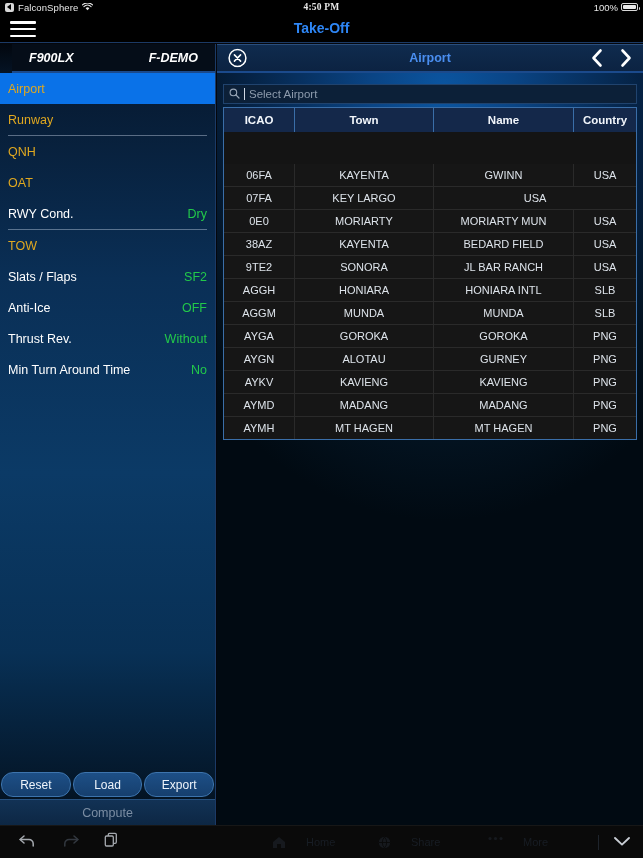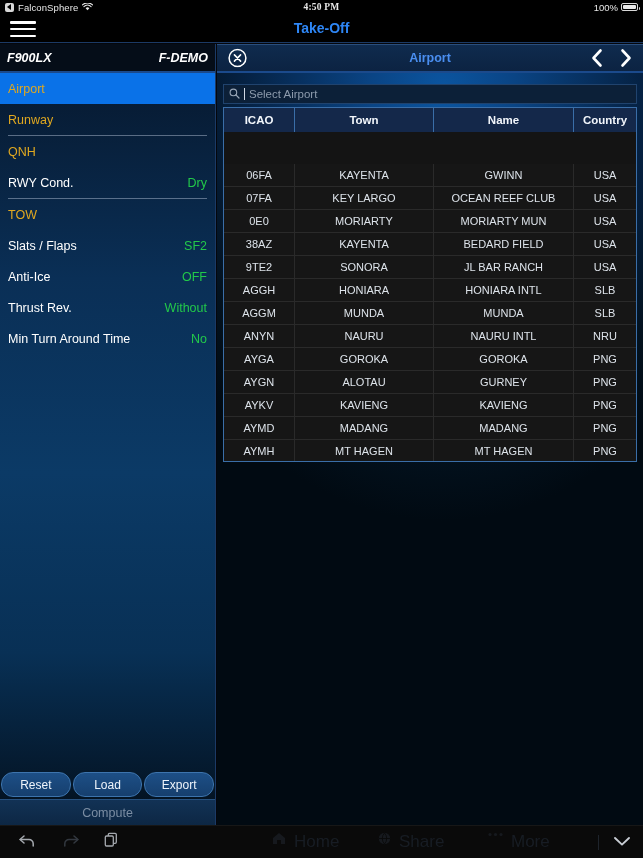--- a/index.html
+++ b/index.html
@@ -60,22 +60,22 @@
     position:absolute; left:0; top:44px; width:216px; height:781px;
     background:linear-gradient(180deg,#02070e 0%,#071b33 6%,#0a2f56 30%,#0b3a66 55%,#083055 78%,#041526 96%,#020a14 100%);
     border-right:1px solid #1b3a66;
     display:flex; flex-direction:column;
   }
   .sb-header {
     height:29px; flex:0 0 29px;
     background:#050d18;
     border-bottom:2px solid #1b4a8c;
     display:flex; align-items:center; justify-content:space-between;
-    padding:0 7px;
-    color:#fff; font-style:italic; font-weight:bold; font-size:12.5px;
+    padding:0 17px;
+    color:#fff; font-style:italic; font-weight:bold; font-size:12.5px;margin-left:12px;
   }
   .sb-list { flex:1 1 auto; padding-top:0; position:relative; overflow:hidden; }
   .sb-row {
     height:31px; display:flex; align-items:center; justify-content:space-between;
     padding:0 8px; font-size:12.5px; cursor:pointer; position:relative;
   }
   .sb-row.selected { background:#0a72e8; }
   .sb-row .lbl { color:#ffffff; }
   .sb-row.req .lbl { color:#e0a820; }
   .sb-row .val { color:#22c94a; font-size:12.5px; }
@@ -157,22 +157,22 @@
 
   
   .bottombar {
     position:absolute; left:0; bottom:0; width:643px; height:33px;
     background:#0a0a0a; border-top:1px solid #171717;
     display:flex; align-items:center;
   }
   .bb-left { display:flex; align-items:center; gap:24px; padding-left:18px; }
   .bb-ico { cursor:pointer; opacity:.82; }
   .bb-ghost {
-    position:absolute; display:flex; align-items:flex-start; gap:8px;
-    color:#191f27; font-size:17px; opacity:.9;
+    position:absolute; display:flex; align-items:flex-start; gap:20px;
+    color:#191f27; font-size:11px; opacity:.9;
   }
   .bb-ghost svg { opacity:.55; }
   .bb-div { position:absolute; right:44px; width:1px; height:15px; background:#1e242c; }
   .bb-chev { position:absolute; right:12px; cursor:pointer; }
 </style>
 </head>
 <body>
 
 <div class="screen">
 
@@ -220,20 +220,24 @@
           <span class="lbl">Airport</span>
           <span class="val"></span>
         </div>
         <div class="sb-row req">
           <span class="lbl">Runway</span>
           <span class="val"></span>
         </div>
         <div class="sb-sep"></div>
         <div class="sb-row req">
           <span class="lbl">QNH</span>
+          <span class="val"></span>
+        </div>
+        <div class="sb-row req">
+          <span class="lbl">OAT</span>
           <span class="val"></span>
         </div>
         <div class="sb-row">
           <span class="lbl">RWY Cond.</span>
           <span class="val">Dry</span>
         </div>
         <div class="sb-sep"></div>
         <div class="sb-row req">
           <span class="lbl">TOW</span>
           <span class="val"></span>
@@ -311,21 +315,20 @@
           <div class="tbl-body" id="tbl-body">
               <div class="tr">
                 <div class="td c-icao">06FA</div>
                 <div class="td c-town">KAYENTA</div>
                 <div class="td c-name">GWINN</div>
                 <div class="td c-ctry">USA</div>
               </div>
               <div class="tr">
                 <div class="td c-icao">07FA</div>
                 <div class="td c-town">KEY LARGO</div>
-                <div class="td c-name">OCEAN REEF CLUB</div>
                 <div class="td c-ctry">USA</div>
               </div>
               <div class="tr">
                 <div class="td c-icao">0E0</div>
                 <div class="td c-town">MORIARTY</div>
                 <div class="td c-name">MORIARTY MUN</div>
                 <div class="td c-ctry">USA</div>
               </div>
               <div class="tr">
                 <div class="td c-icao">38AZ</div>
@@ -343,26 +346,20 @@
                 <div class="td c-icao">AGGH</div>
                 <div class="td c-town">HONIARA</div>
                 <div class="td c-name">HONIARA INTL</div>
                 <div class="td c-ctry">SLB</div>
               </div>
               <div class="tr">
                 <div class="td c-icao">AGGM</div>
                 <div class="td c-town">MUNDA</div>
                 <div class="td c-name">MUNDA</div>
                 <div class="td c-ctry">SLB</div>
-              </div>
-              <div class="tr">
-                <div class="td c-icao">ANYN</div>
-                <div class="td c-town">NAURU</div>
-                <div class="td c-name">NAURU INTL</div>
-                <div class="td c-ctry">NRU</div>
               </div>
               <div class="tr">
                 <div class="td c-icao">AYGA</div>
                 <div class="td c-town">GOROKA</div>
                 <div class="td c-name">GOROKA</div>
                 <div class="td c-ctry">PNG</div>
               </div>
               <div class="tr">
                 <div class="td c-icao">AYGN</div>
                 <div class="td c-town">ALOTAU</div>

